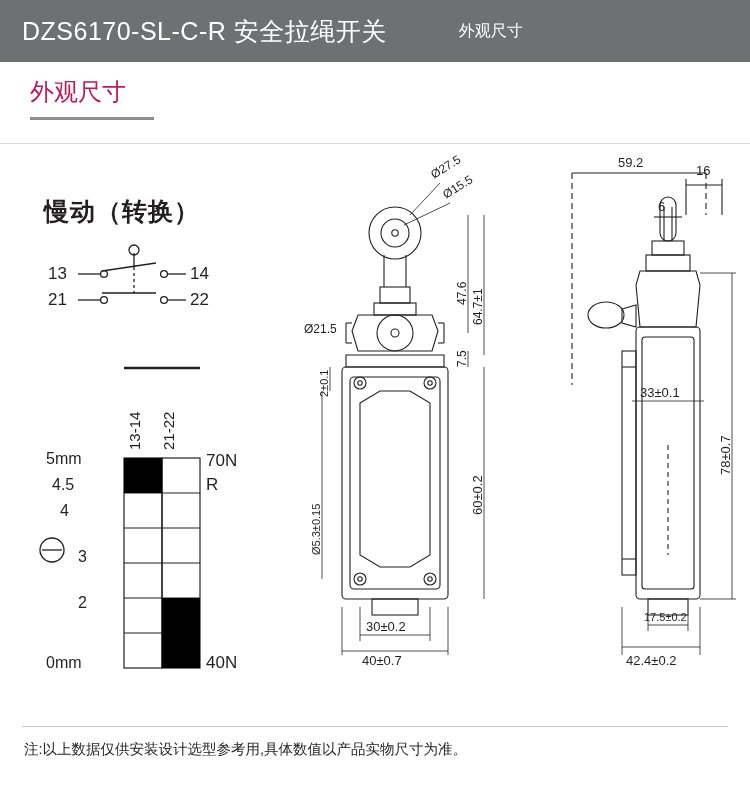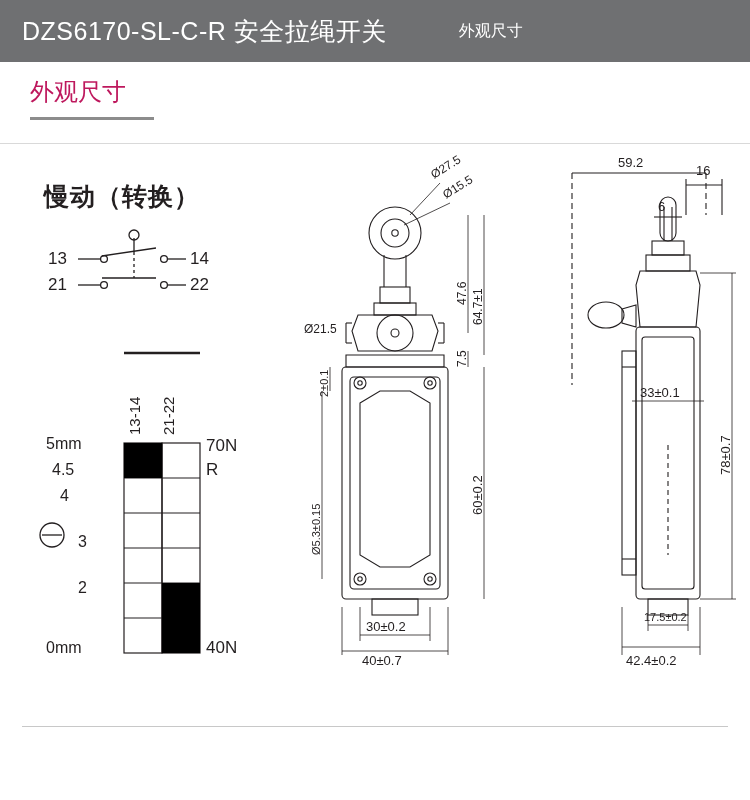--- a/index.html
+++ b/index.html
@@ -73,21 +73,21 @@
   .footer-note {
     position: absolute;
     left: 24px; top: 740px;
     font-size: 14.5px;
     color: #231f20;
     white-space: nowrap;
   }
   
   .left-block {
     position: absolute;
-    left: 30px; top: 180px;
+    left: 30px; top: 195px;
     width: 260px; height: 480px;
   }
   .left-title {
     position: absolute;
     left: 14px; top: 0;
     font-size: 25px;
     font-weight: bold;
     letter-spacing: 1px;
     white-space: nowrap;
   }
@@ -328,14 +328,15 @@
       <text x="160" y="20" font-size="13">16</text>
       <text x="122" y="56" font-size="13">6</text>
       <text x="104" y="242" font-size="13">33±0.1</text>
       <text x="0" y="0" font-size="13" transform="translate(194,320) rotate(-90)">78±0.7</text>
       <text x="90" y="510" font-size="13">42.4±0.2</text>
       <text x="108" y="466" font-size="11">17.5±0.2</text>
     </svg>
   </div>
 
   <div class="hr-bottom"></div>
+  <div class="footer-note">注:以上数据仅供安装设计选型参考用,具体数值以产品实物尺寸为准。</div>
 
 </div>
 
 </body></html>

